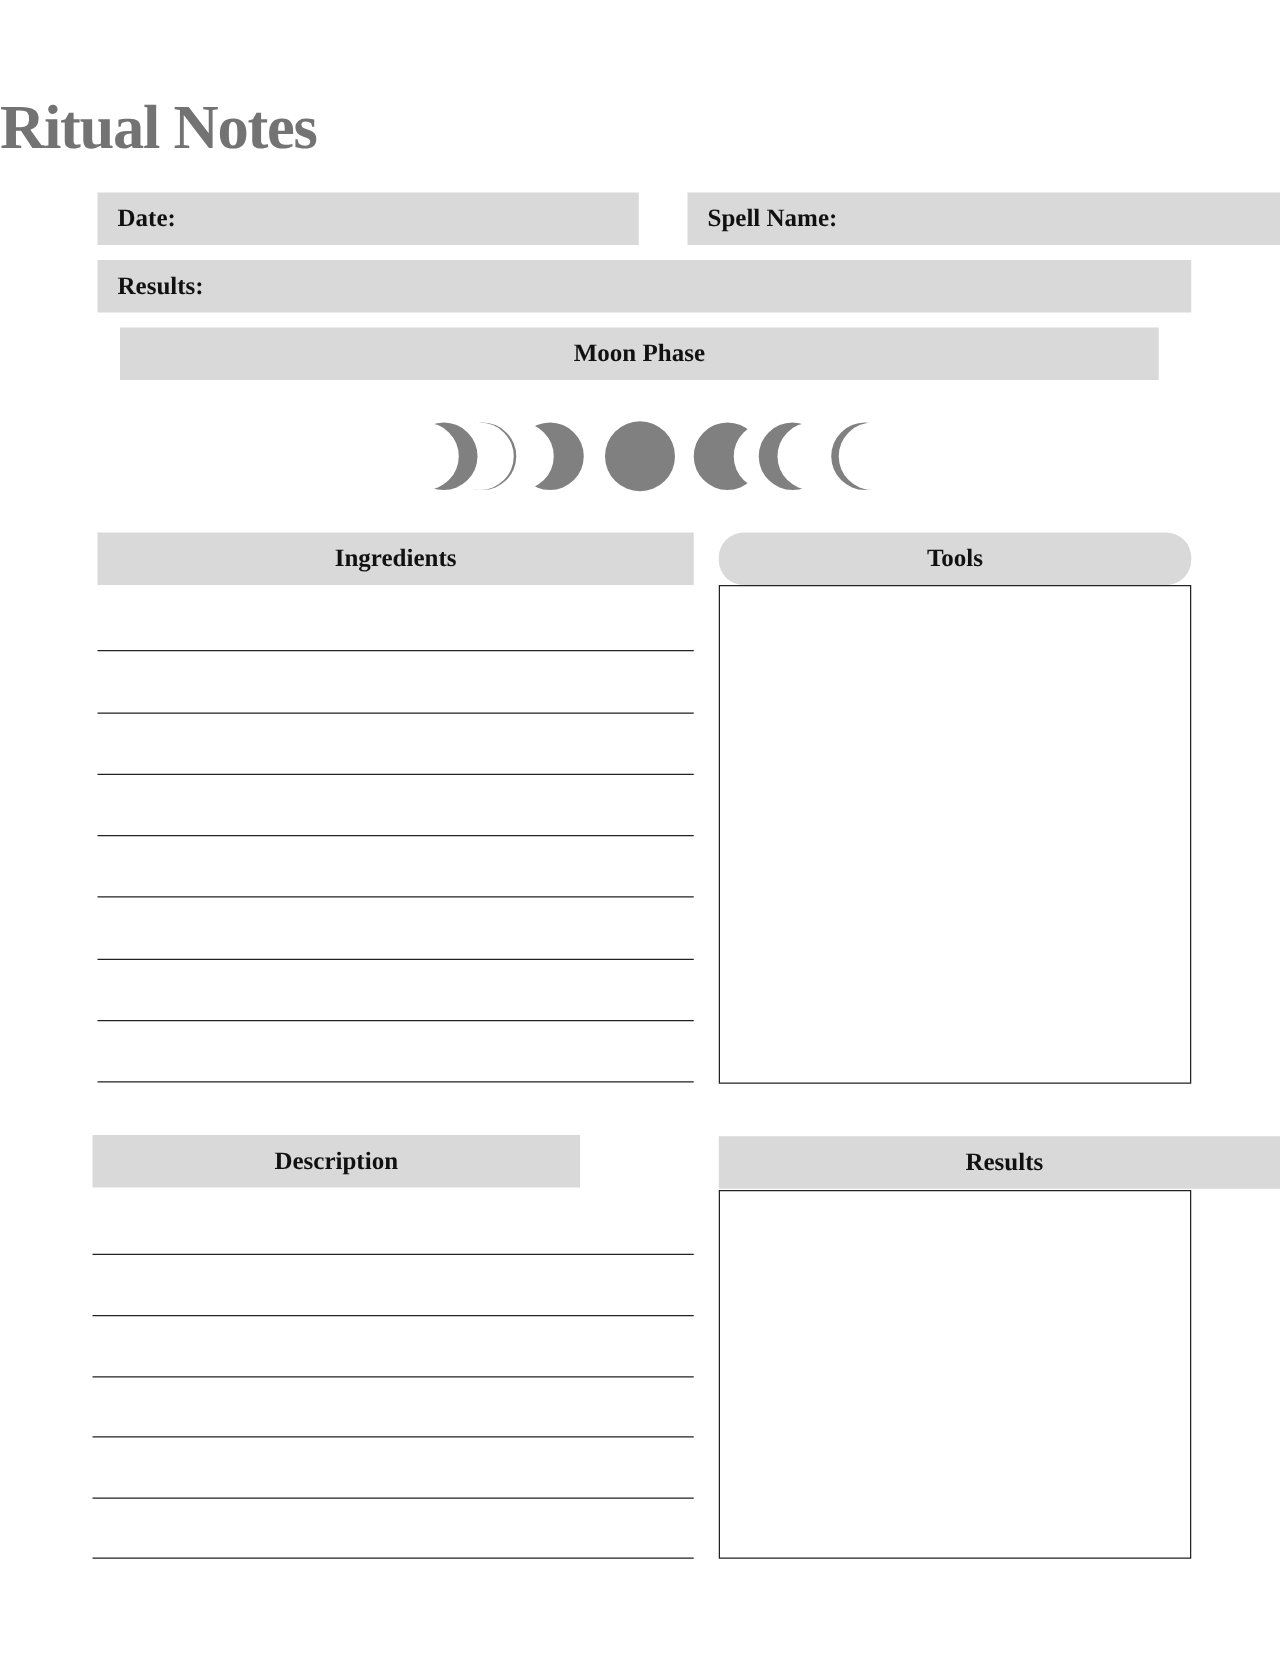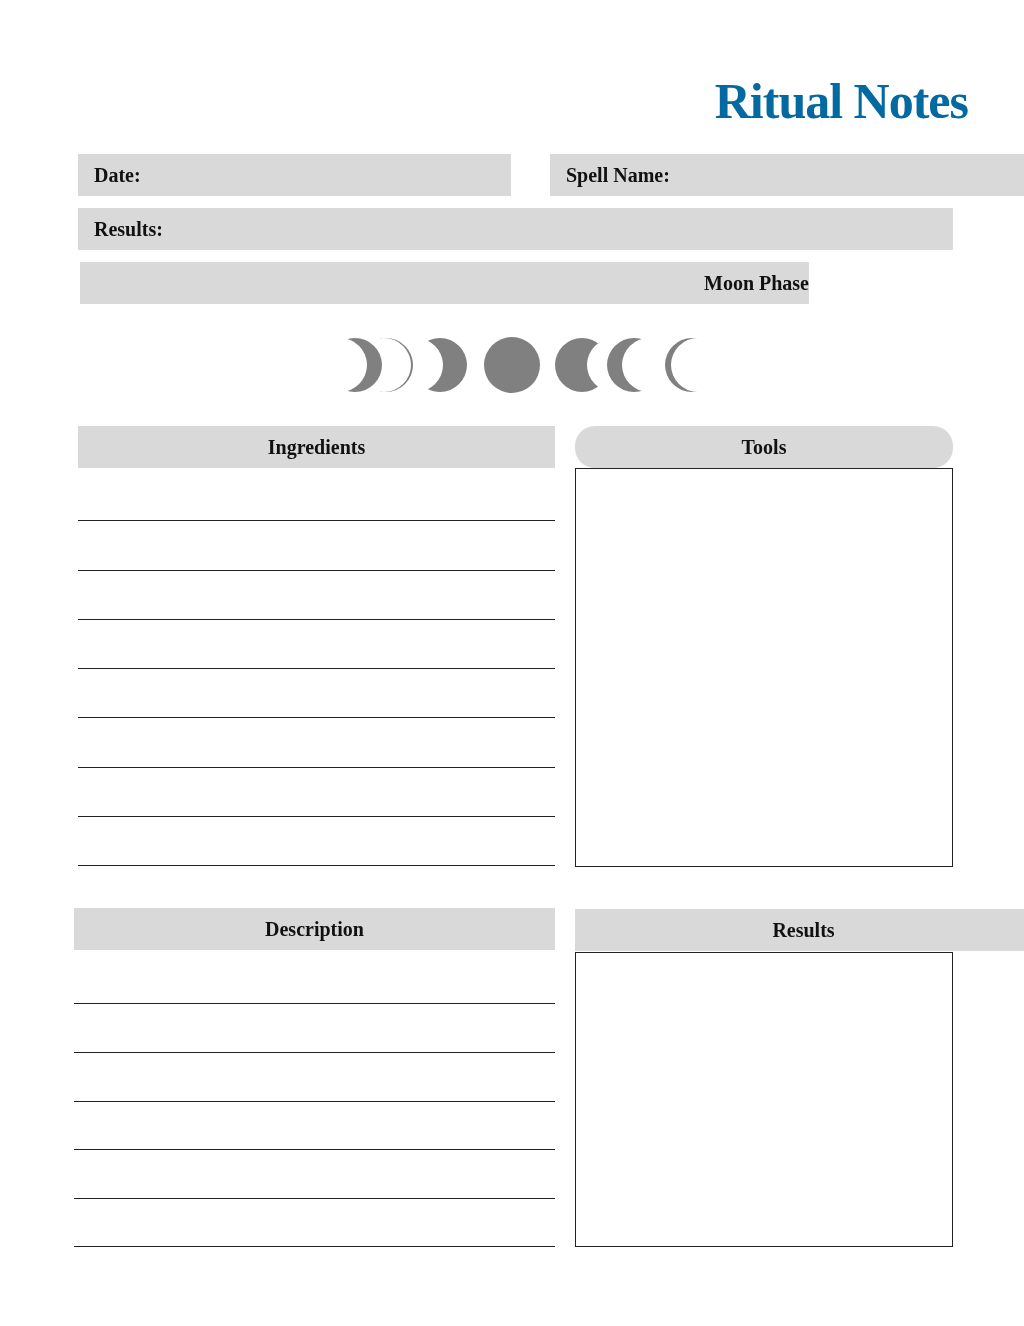--- a/index.html
+++ b/index.html
@@ -1,20 +1,20 @@
 <!DOCTYPE html>
 <html><head>
 <meta charset="utf-8">
 <style>
   html, body { margin: 0; padding: 0; background: #ffffff; }
   body { width: 1024px; height: 1326px; position: relative; overflow: hidden;
          font-family: "DejaVu Serif", "Liberation Serif", serif; color: #111; }
   .abs { position: absolute; }
-  .title { left: 0; width: 968px; top: 72px; text-align: right; font-size: 50px; font-weight: bold;
-           letter-spacing: -1px; color: #0369a1; font-family: "Liberation Serif", "DejaVu Serif", serif; }
+  .title { left: 0; width: 968px; top: 72px; text-align: left; font-size: 50px; font-weight: bold;
+           letter-spacing: -1px; color: #737373; font-family: "Liberation Serif", "DejaVu Serif", serif; }
   .bar { background: #d9d9d9; height: 42px; box-sizing: border-box; display: flex; align-items: center;
          font-weight: bold; font-size: 20px; font-family: "Liberation Serif", "DejaVu Serif", serif; }
   .bar.left { padding-left: 16px; }
   .bar.center { justify-content: center; }
   .line { height: 0; border-top: 1.5px solid #222; }
   .box { border: 1.5px solid #222; box-sizing: border-box; background: #fff; }
   .moon-row { top: 336px; left: 328px; width: 376px; height: 58px; }
   .moon-row svg { display: block; }
 </style>
 </head>
@@ -26,21 +26,21 @@
   <span>Date:</span>
 </div>
 <div class="abs bar left" style="left:550px; top:154px; width:490px;">
   <span>Spell Name:</span>
 </div>
 
 <div class="abs bar left" style="left:78px; top:208px; width:875px;">
   <span>Results:</span>
 </div>
 
-<div class="abs bar center" style="left:80px; top:262px; width:729px;justify-content:flex-end;">
+<div class="abs bar center" style="left:96px; top:262px; width:831px;">
   <span>Moon Phase</span>
 </div>
 
 <div class="abs moon-row">
   <svg width="376" height="58" viewBox="0 0 376 58" xmlns="http://www.w3.org/2000/svg">
     <defs>
       <mask id="m1">
           <rect width="376" height="58" fill="white"></rect>
           <circle cx="12" cy="29" r="27" fill="black"></circle>
         </mask>
@@ -101,21 +101,21 @@
 <div class="abs line" style="left:78px; top:717px; width:477px;"></div>
 <div class="abs line" style="left:78px; top:767px; width:477px;"></div>
 <div class="abs line" style="left:78px; top:816px; width:477px;"></div>
 <div class="abs line" style="left:78px; top:865px; width:477px;"></div>
 
 <div class="abs bar center" style="left:575px; top:426px; width:378px;border-radius:20px;">
   <span>Tools</span>
 </div>
 <div class="abs box" style="left:575px; top:468px; width:378px; height:399px;"></div>
 
-<div class="abs bar center" style="left:74px; top:908px; width:481px;">
+<div class="abs bar center" style="left:74px; top:908px; width:390px;">
   <span>Description</span>
 </div>
 <div class="abs line" style="left:74px; top:1003px; width:481px;"></div>
 <div class="abs line" style="left:74px; top:1052px; width:481px;"></div>
 <div class="abs line" style="left:74px; top:1101px; width:481px;"></div>
 <div class="abs line" style="left:74px; top:1149px; width:481px;"></div>
 <div class="abs line" style="left:74px; top:1198px; width:481px;"></div>
 <div class="abs line" style="left:74px; top:1246px; width:481px;"></div>
 
 <div class="abs bar center" style="left:575px; top:909px; width:457px;">

